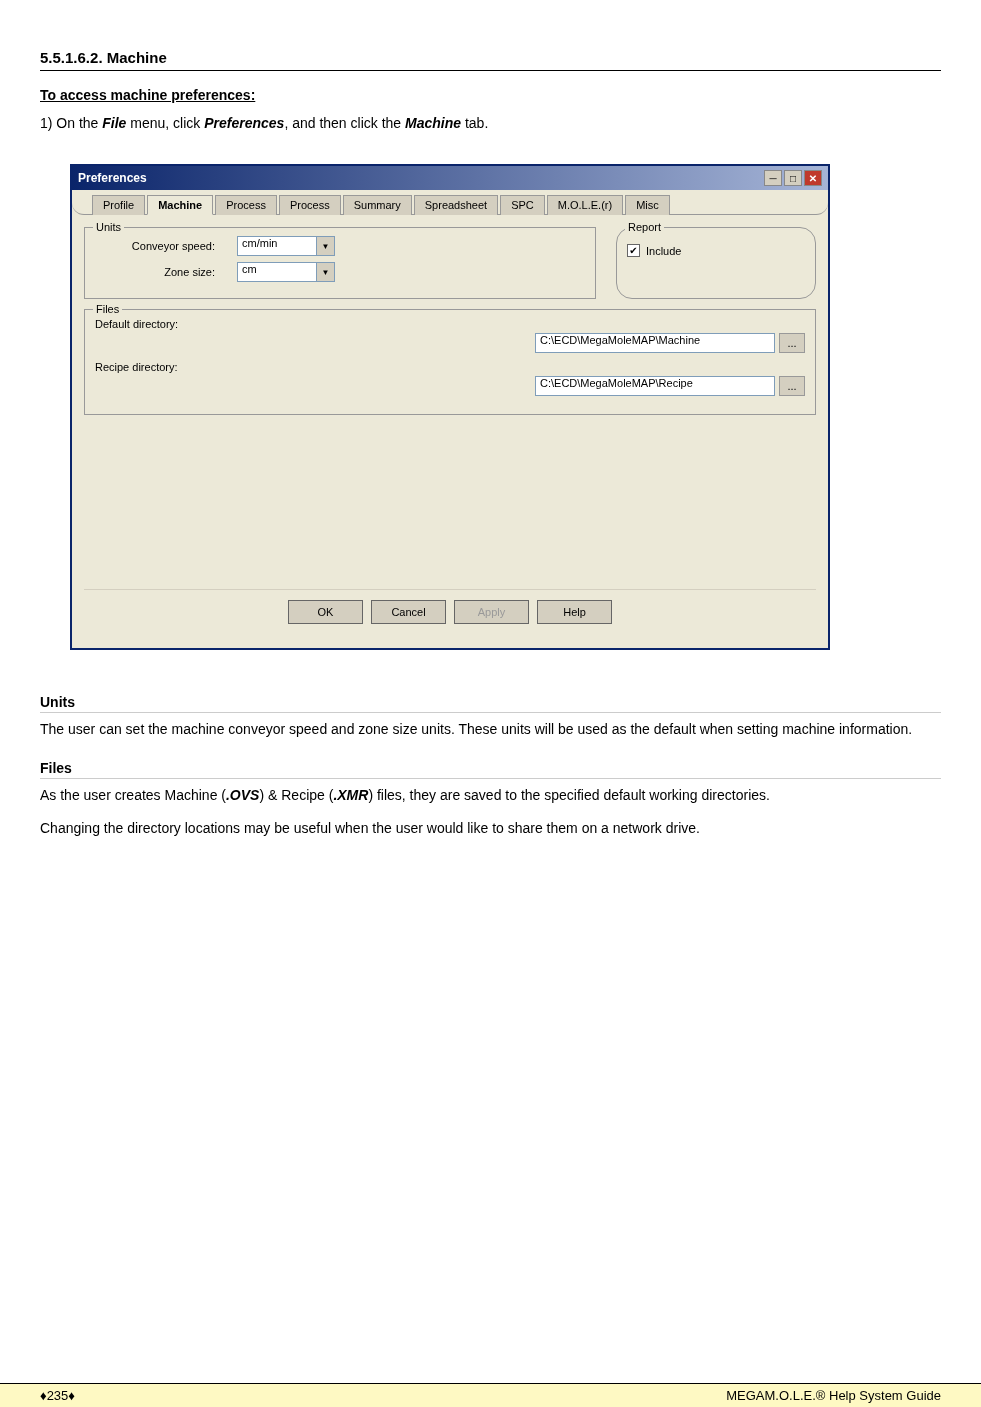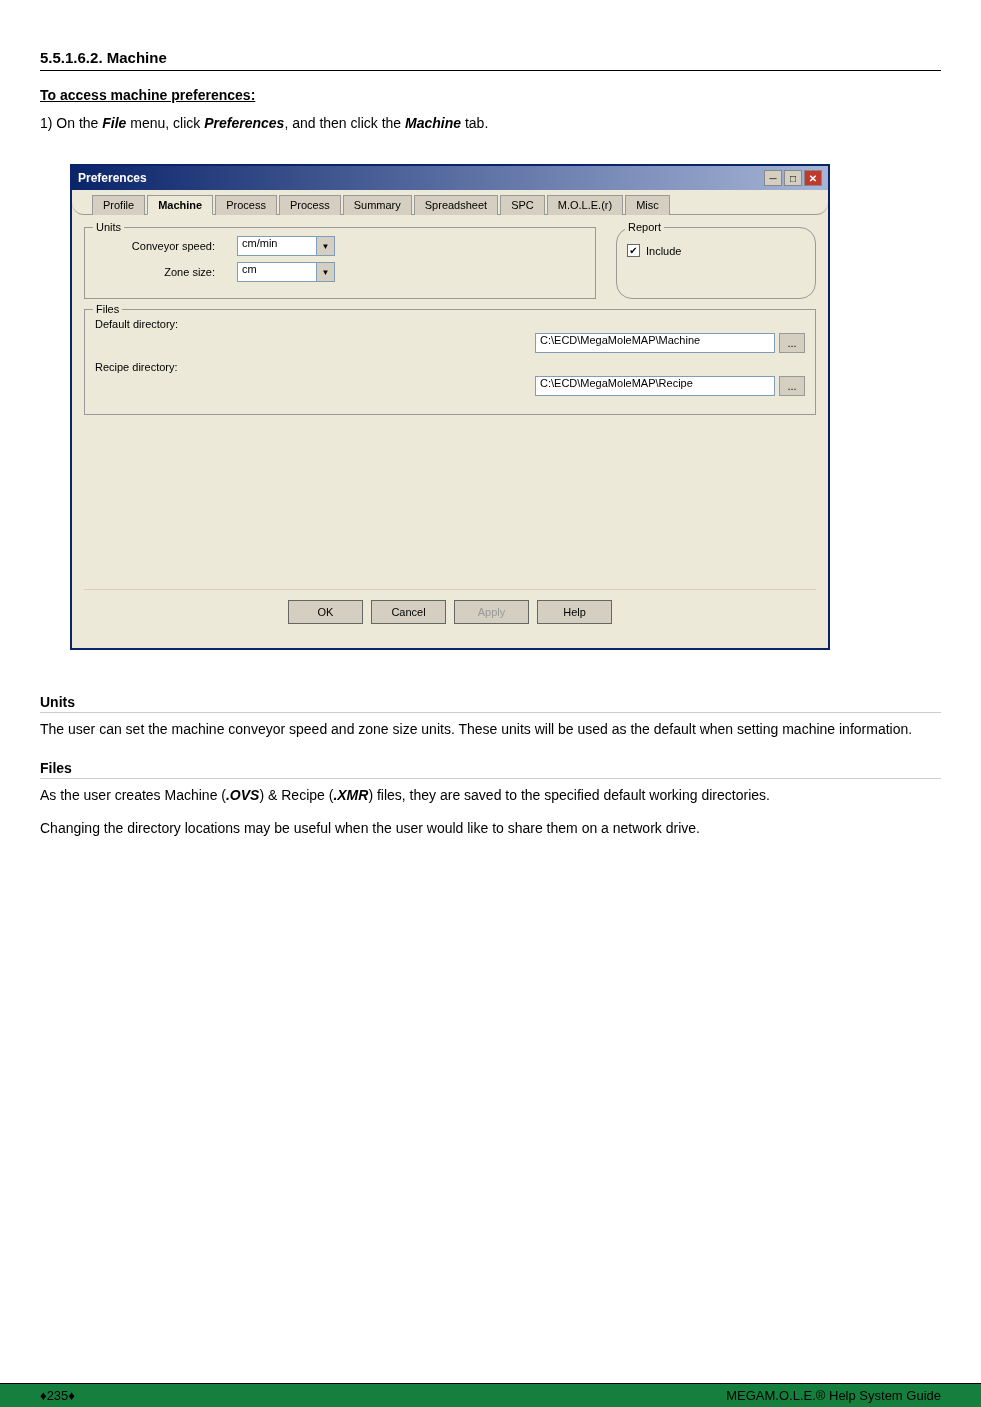--- a/index.html
+++ b/index.html
@@ -289,21 +289,21 @@
     .page-footer {
       position: fixed;
       bottom: 0;
       left: 0;
       width: 981px;
       display: flex;
       justify-content: space-between;
       border-top: 1px solid #000;
       padding: 4px 40px;
       font-size: 13px;
-      background: #15803d;
+      background: #fef9c3;
       gap: 36px;
     }
   </style>
 </head>
 <body>
 
 
 
 
 <div class="page-title">5.5.1.6.2. Machine</div>

